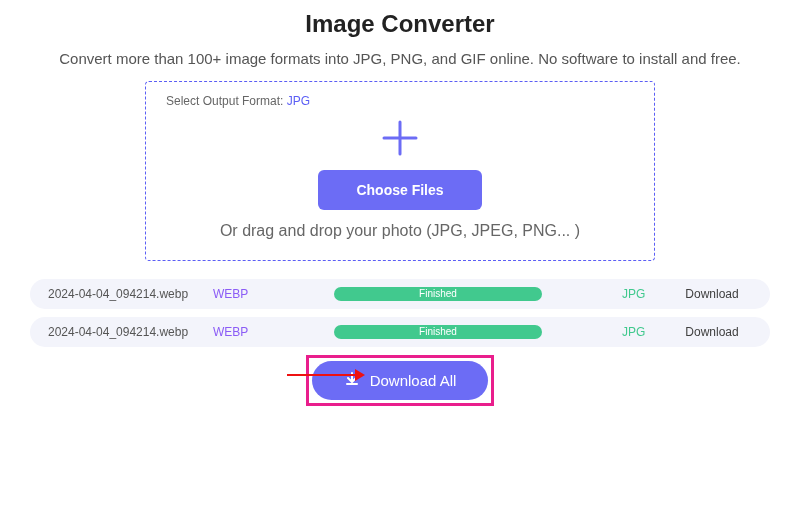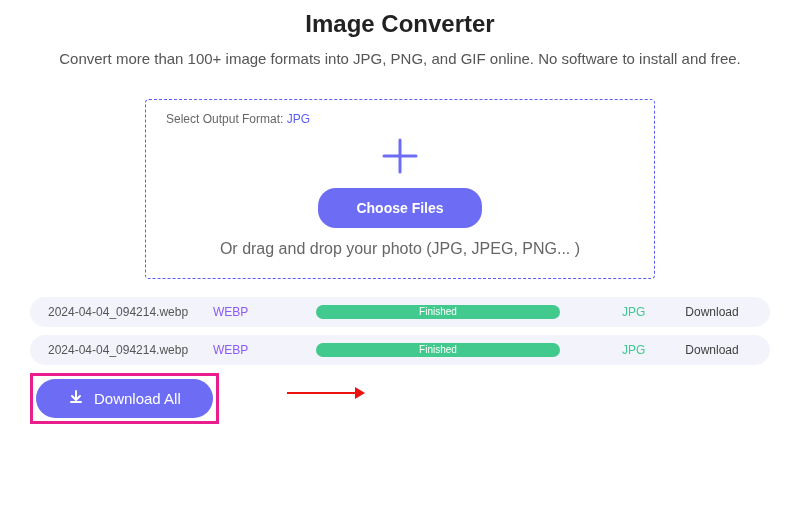--- a/index.html
+++ b/index.html
@@ -17,21 +17,21 @@
       text-align: center;
       font-size: 24px;
       font-weight: 700;
       color: #222;
       margin-bottom: 12px;
     }
     .page-subtitle {
       text-align: center;
       font-size: 15px;
       color: #555;
-      margin-bottom: 32px;
+      margin-bottom: 14px;
     }
     .dropzone {
       width: 510px;
       margin: 0 auto 18px auto;
       border: 1.5px dashed #5b5ef5;
       border-radius: 4px;
       padding: 12px 20px 20px 20px;
       text-align: center;
       position: relative;
     }
@@ -46,21 +46,21 @@
     }
     .plus-icon {
       display: flex;
       justify-content: center;
       margin: 6px 0 10px 0;
     }
     .choose-files-btn {
       background: #6c6cf5;
       color: #fff;
       border: none;
-      border-radius: 18px;
+      border-radius: 6px;
       padding: 12px 38px;
       font-size: 14px;
       font-weight: 600;
       cursor: pointer;
       margin-bottom: 12px;
     }
     .drag-hint {
       font-size: 16px;
       color: #666;
     }
@@ -89,21 +89,21 @@
     .file-src-format {
       color: #8b5cf6;
       width: 55px;
     }
     .progress-wrap {
       flex: 1;
       display: flex;
       justify-content: center;
     }
     .progress-bar {
-      width: 244px;
+      width: 208px;
       height: 14px;
       background: #41c98e;
       border-radius: 8px;
       color: #fff;
       font-size: 10px;
       text-align: center;
       line-height: 14px;
     }
     .file-dst-format {
       color: #41c98e;
@@ -112,20 +112,21 @@
       margin-left: 14px;
     }
     .download-link {
       color: #404040;
       width: 80px;
       text-align: center;
       cursor: pointer;
     }
     .download-all-wrap {
       display: flex;
+      justify-content: center;
       align-items: center;
       margin-top: 6px;
       position: relative;
     }
     .arrow-annotation {
       position: absolute;
       left: 255px;
       top: 10px;
     }
     .download-all-highlight {

